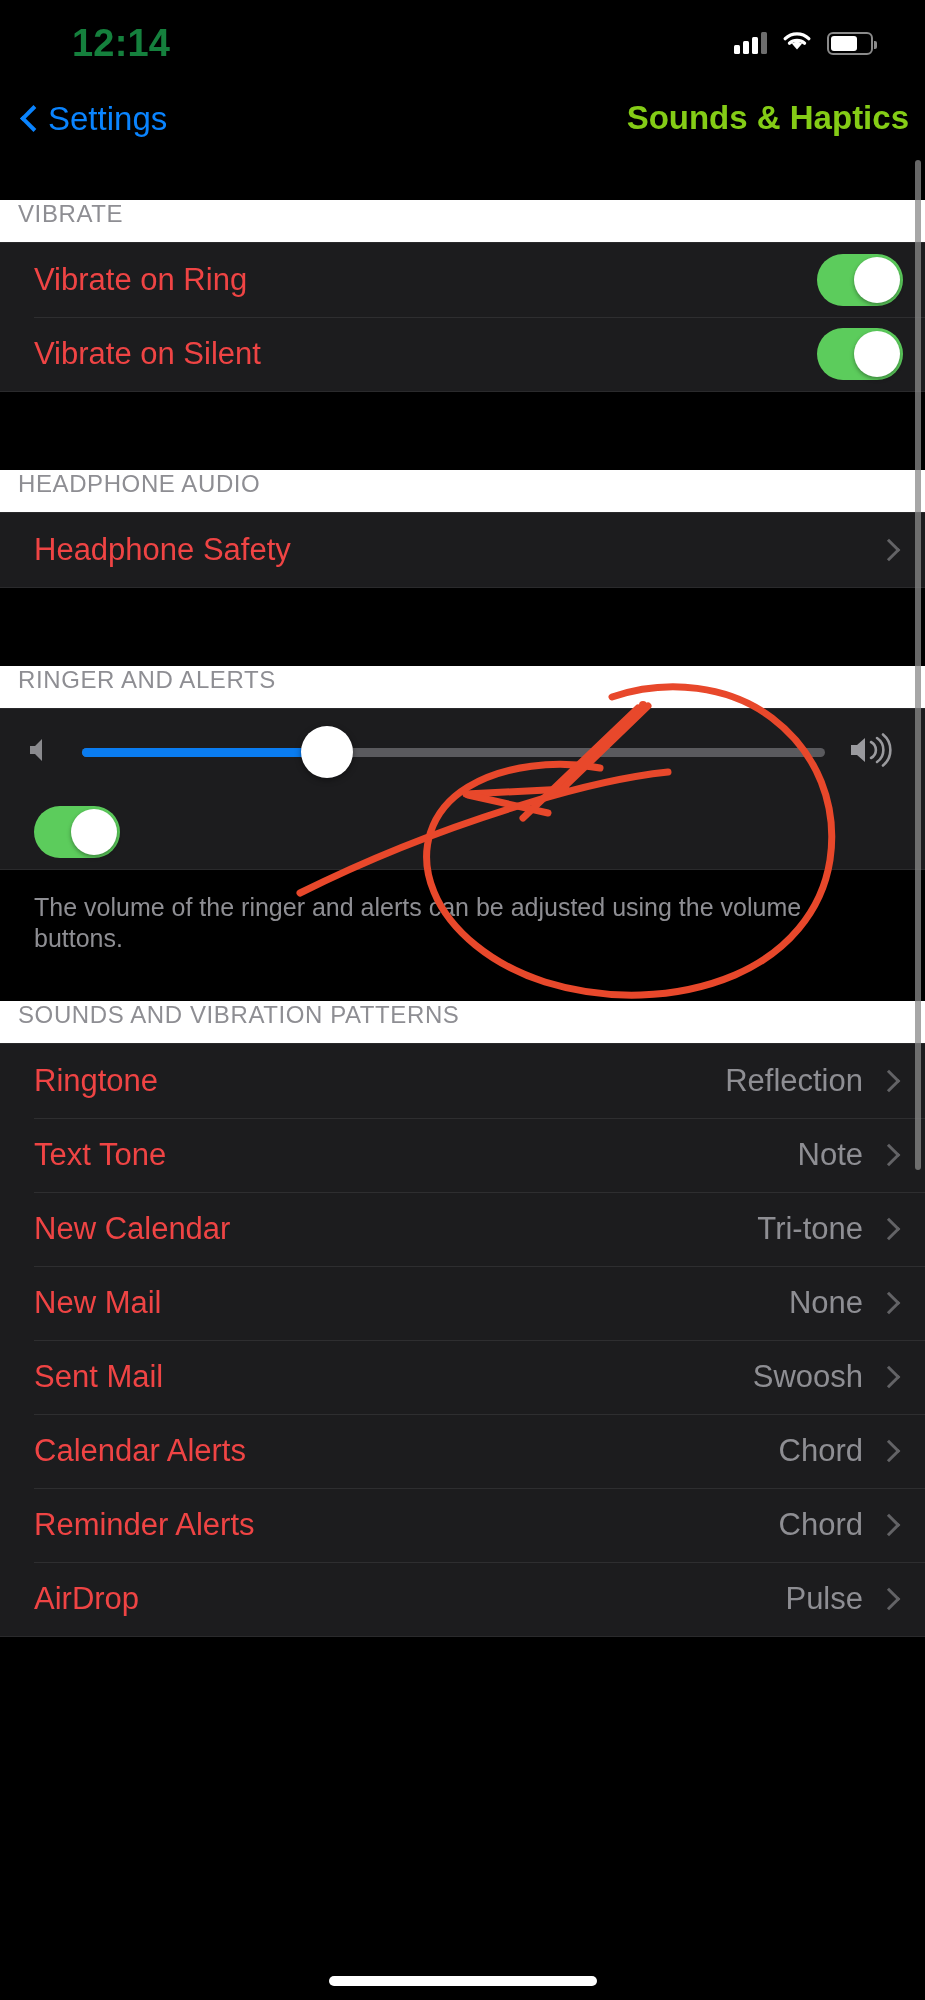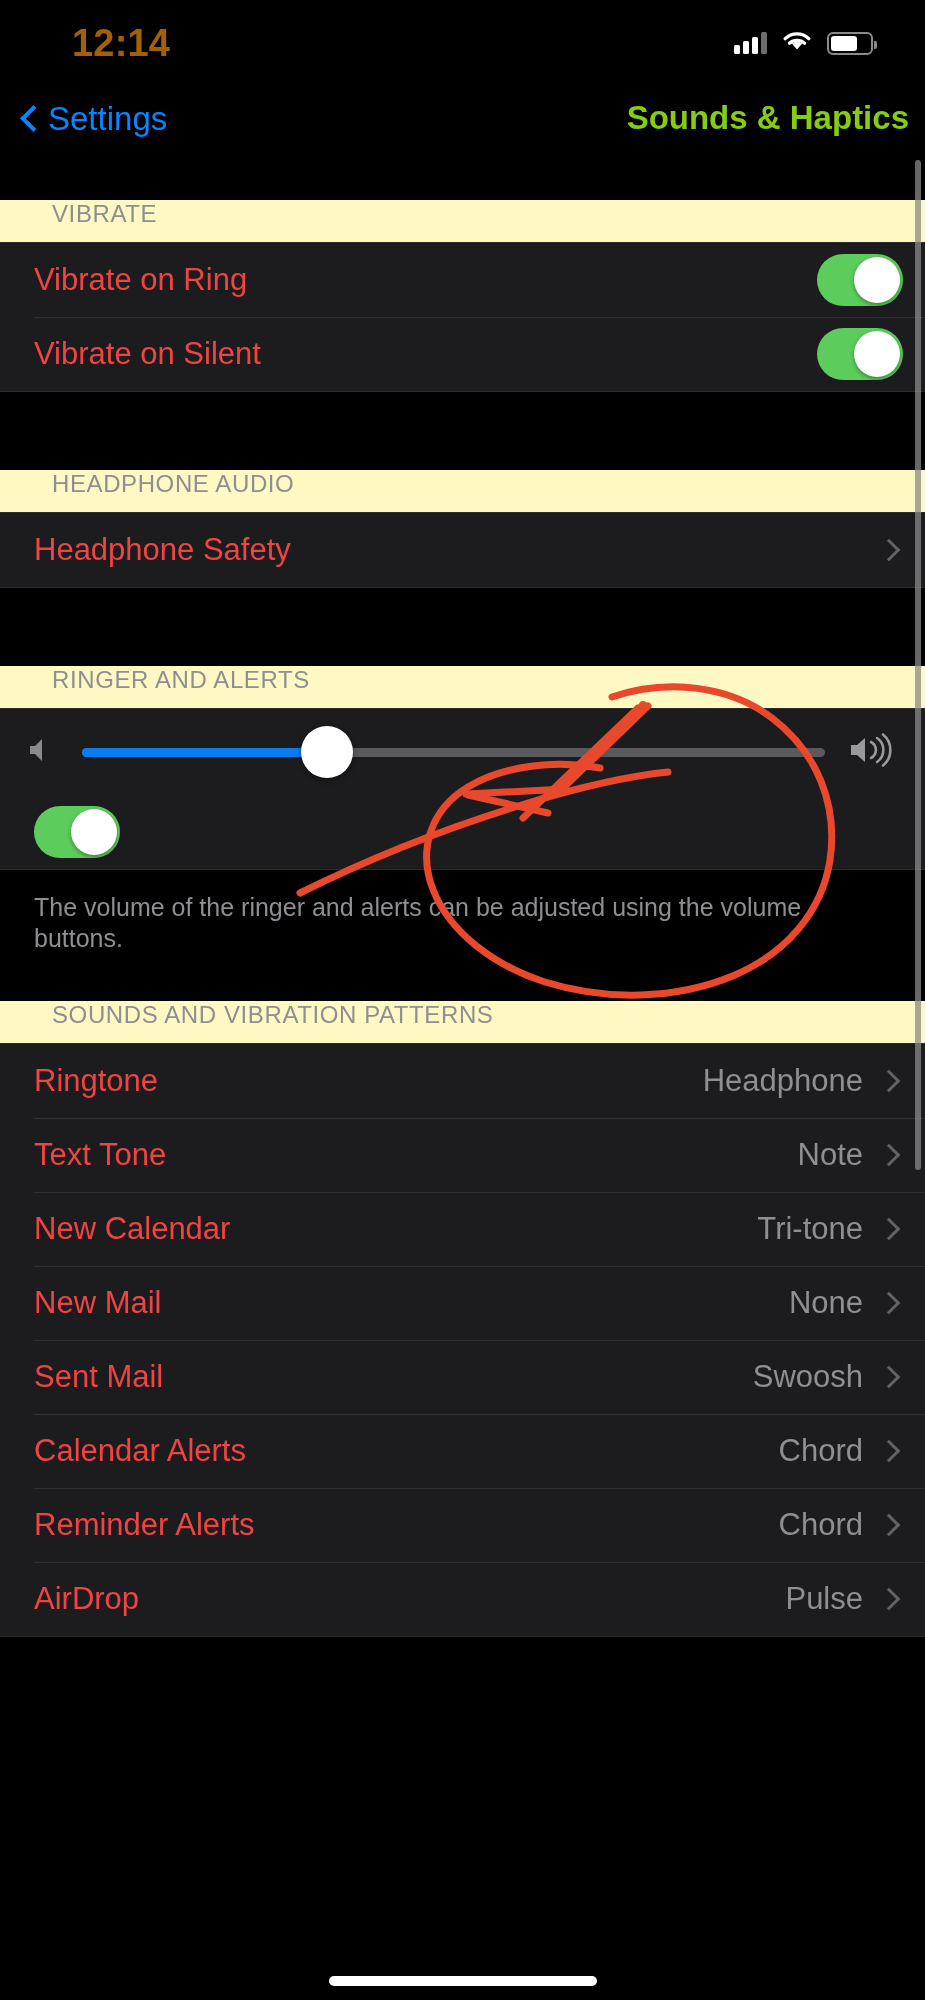--- a/index.html
+++ b/index.html
@@ -24,21 +24,21 @@
     position: relative;
     height: 80px;
     display: flex;
     align-items: center;
     justify-content: space-between;
     padding: 0 52px 0 72px;
     box-sizing: border-box;
     background: #000;
   }
   .status-time {
-    color: #a16207;
+    color: #15803d;
     font-size: 38px;
     font-weight: bold;
     letter-spacing: 0.2px;
     line-height: 1;
     padding-top: 6px;
   }
   .status-right {
     display: flex;
     align-items: center;
     gap: 14px;
@@ -130,22 +130,22 @@
     background: #000000;
   }
   .sec-gap { height: 44px; background: #000; }
   .sec-gap.tall { height: 78px; }
   .sec-gap.short { height: 30px; }
 
   .sec-header {
     color: #8e8e93;
     font-size: 24px;
     letter-spacing: 0.6px;
-    padding: 0 0 14px 52px;
-    background: #fef9c3;
+    padding: 0 0 14px 18px;
+    background: #ffffff;
   }
   .sec-footer {
     color: #8e8e93;
     font-size: 25px;
     line-height: 1.25;
     padding: 22px 60px 16px 34px;
     background: #000;
   }
 
   .group {
@@ -380,21 +380,21 @@
       </div>
     </div>
     <div class="sec-footer">The volume of the ringer and alerts can be adjusted using the volume buttons.</div>
 
     <div class="sec-gap short"></div>
     <div class="sec-header">SOUNDS AND VIBRATION PATTERNS</div>
     <div class="group">
       <div class="row">
         <span class="row-label">Ringtone</span>
         <span class="row-right">
-          <span class="row-value">Headphone</span>
+          <span class="row-value">Reflection</span>
           <span class="chev"></span>
         </span>
       </div>
       <div class="row">
         <span class="row-label">Text Tone</span>
         <span class="row-right">
           <span class="row-value">Note</span>
           <span class="chev"></span>
         </span>
       </div>

